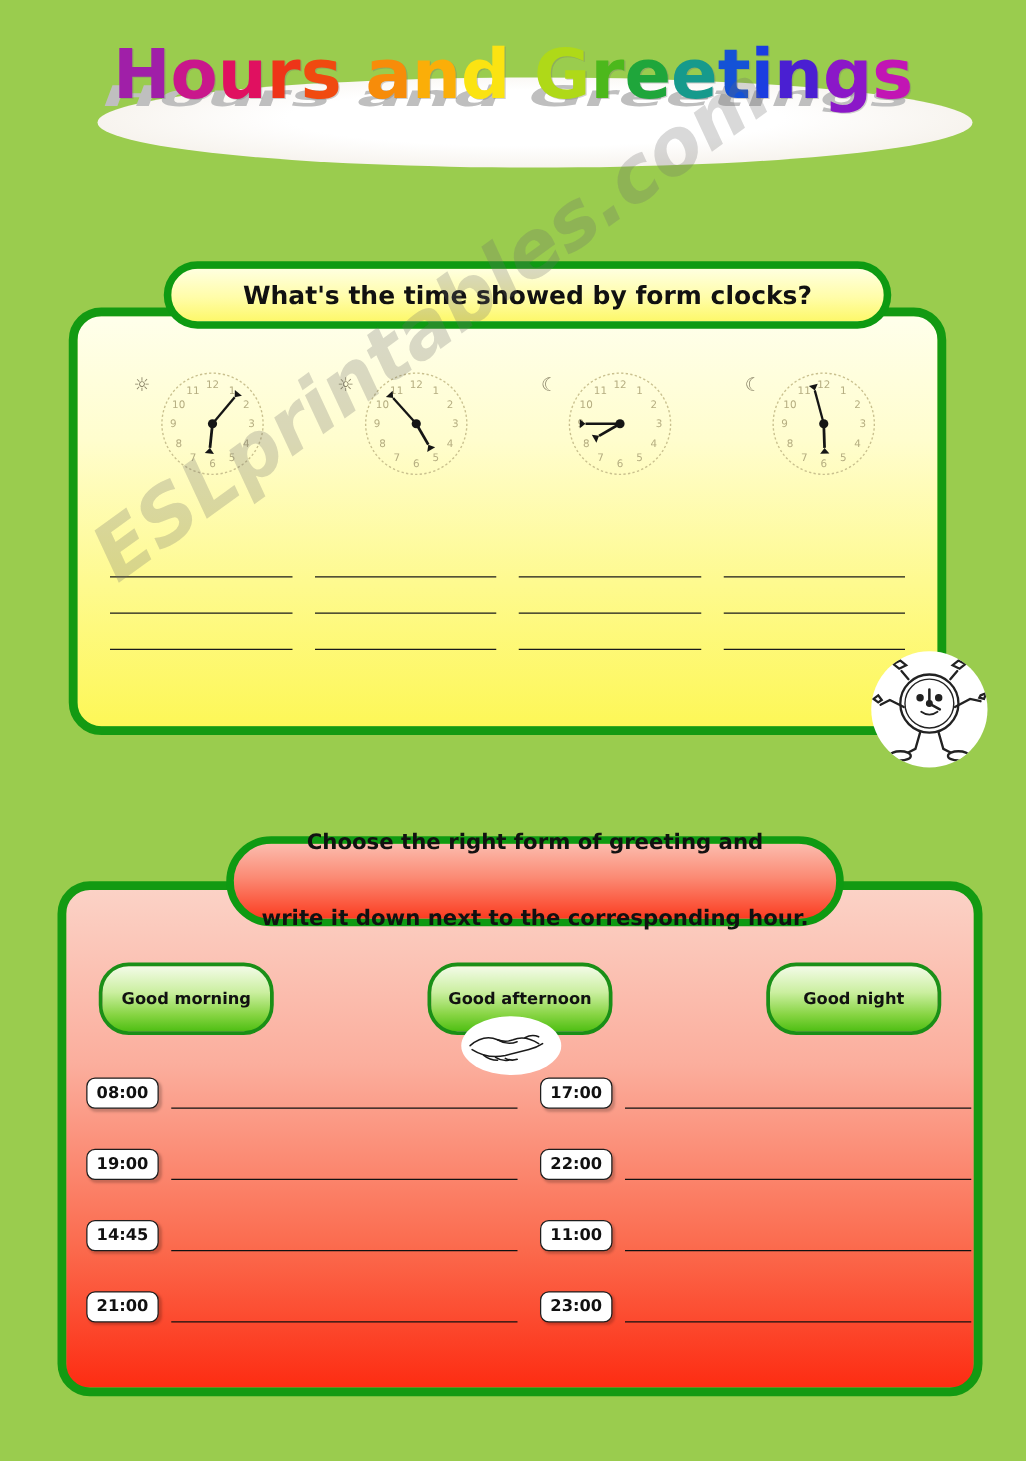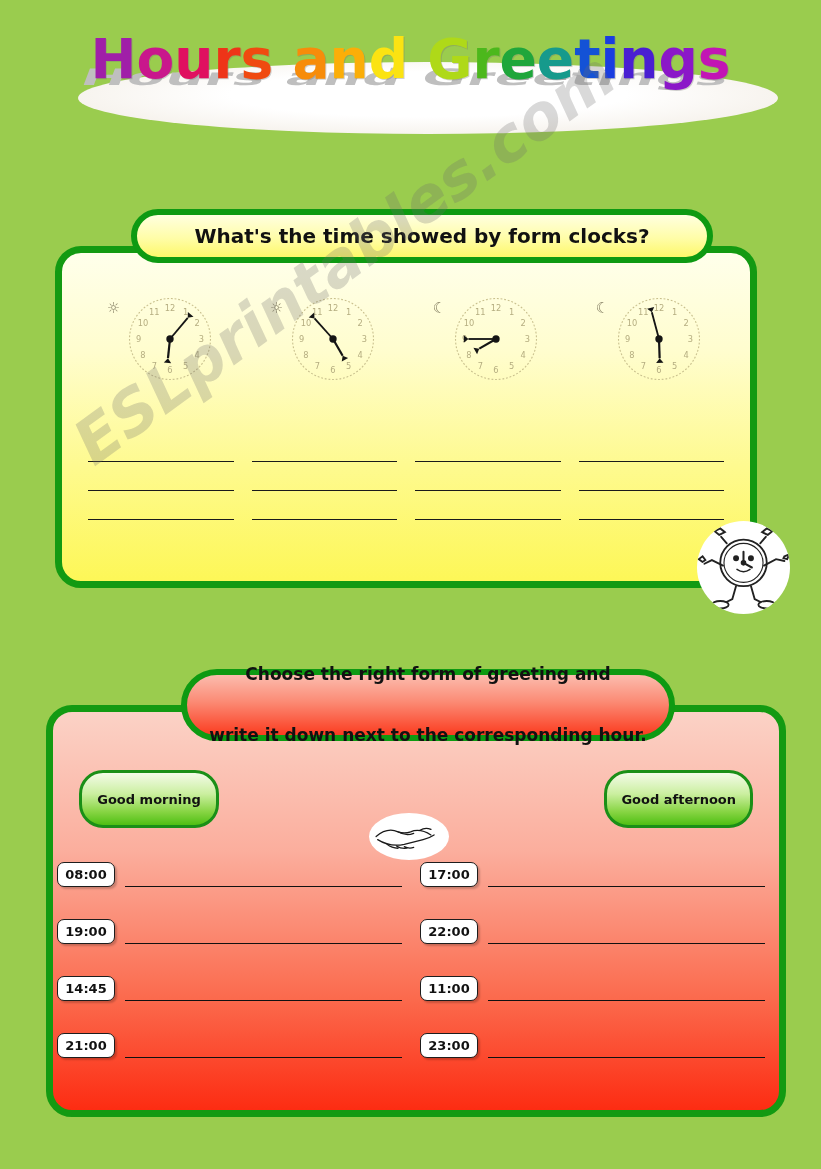--- a/index.html
+++ b/index.html
@@ -167,21 +167,21 @@
     font-family: "DejaVu Sans", sans-serif;
     font-size: 13px;
     font-weight: bold;
     color: #111;
     padding: 0 14px;
     min-width: 140px;
   }
 
   #time-grid {
     position: absolute;
-    left: 4px; top: 118px;
+    left: 16px; top: 118px;
     width: 100%;
     display: flex;
     padding: 0 0;
   }
   .time-col { flex: 1; }
   .time-row {
     display: flex;
     align-items: flex-end;
     height: 57px;
   }
@@ -398,20 +398,23 @@
 </div>
 
 <div id="panel-greetings">
   <div id="greeting-options">
       <div class="greet-option">
         <span>Good morning</span>
       </div>
       <div class="greet-option">
         <span>Good afternoon</span>
       </div>
+      <div class="greet-option">
+        <span>Good night</span>
+      </div>
     </div>
   <div id="time-grid">
       <div class="time-col">
         <div class="time-row">
           <div class="time-chip">08:00</div>
           <div class="time-line"></div>
         </div>
         <div class="time-row">
           <div class="time-chip">19:00</div>
           <div class="time-line"></div>

